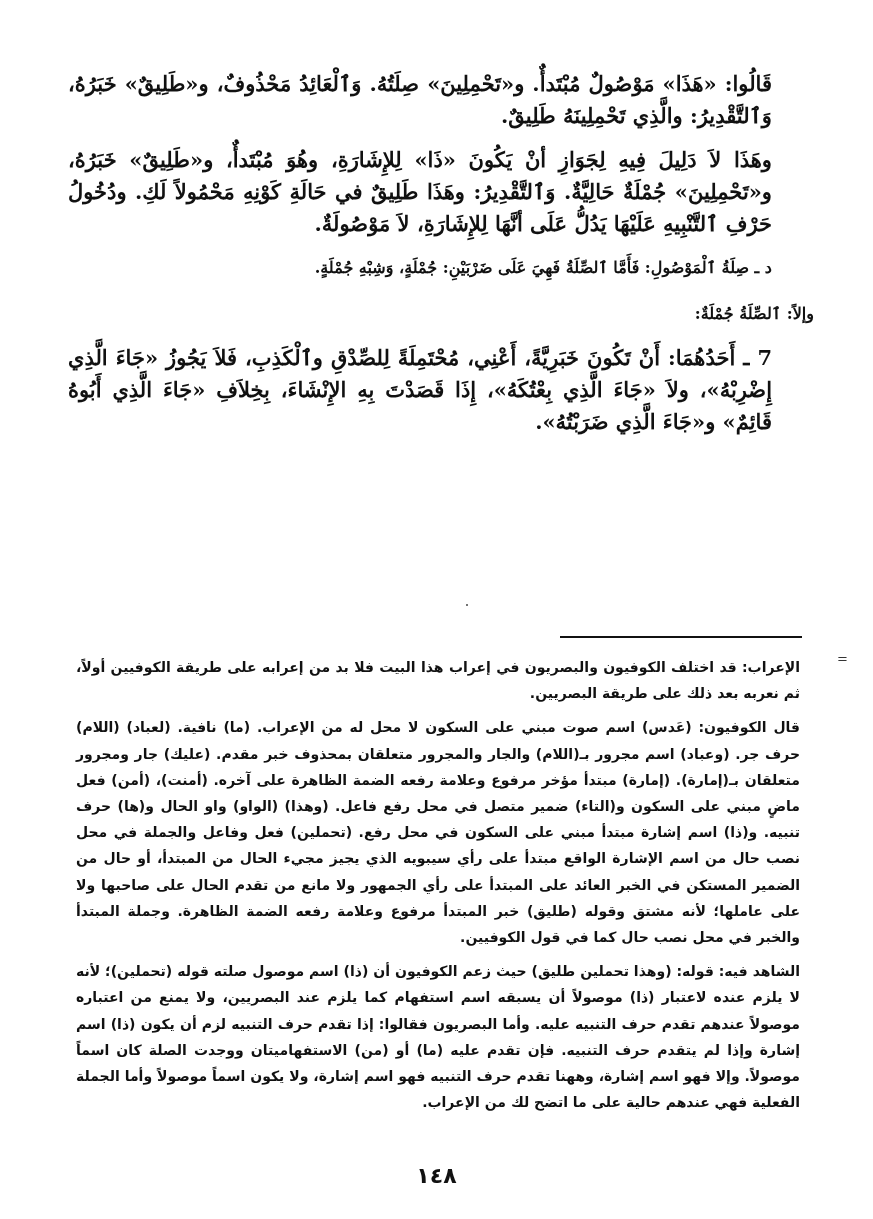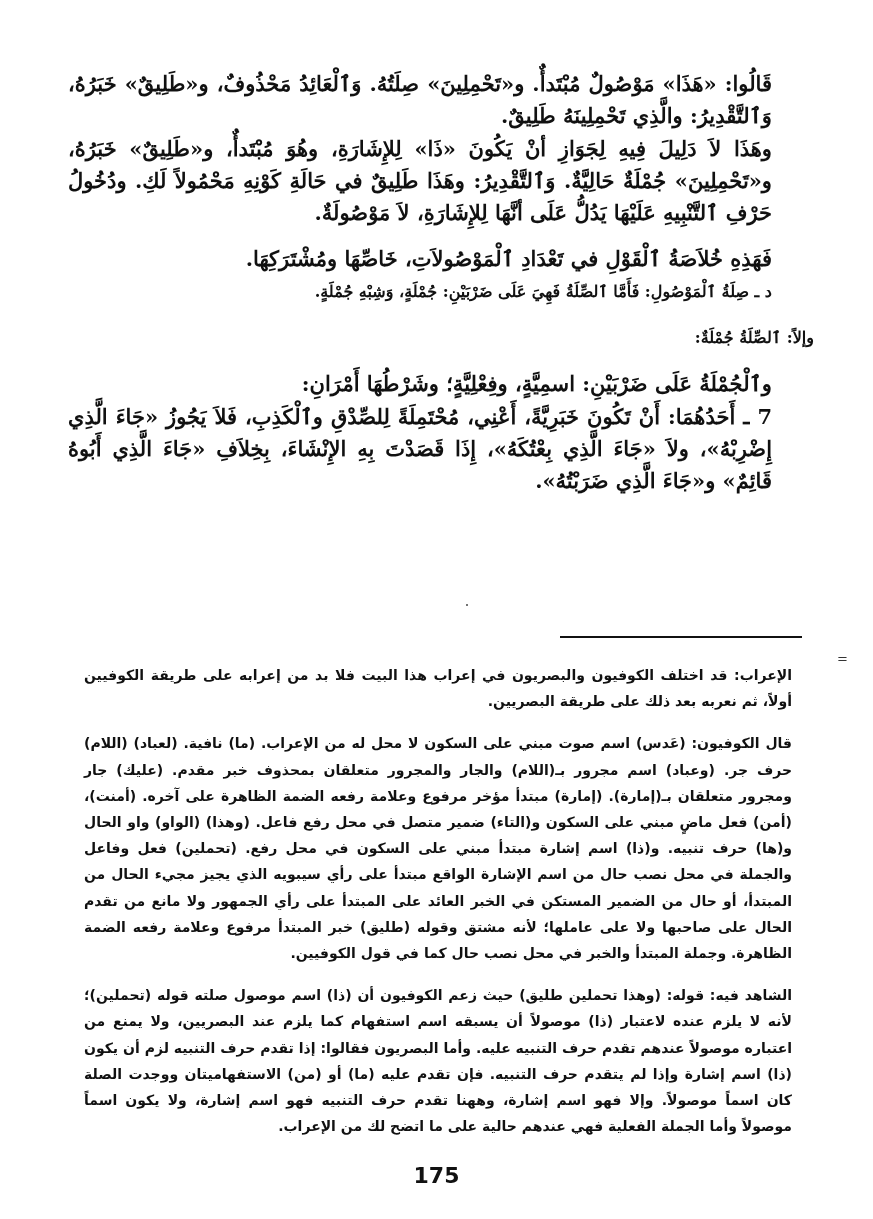--- a/index.html
+++ b/index.html
@@ -30,21 +30,21 @@
       font-family: "DejaVu Serif", "Liberation Serif", serif;
       font-weight: bold;
       font-size: 21px;
       line-height: 32px;
     }
     .para {
       margin: 0;
       text-indent: 0;
     }
     .para.indent { padding-right: 42px; }
-    .para.gap-top { margin-top: 1px; }
+    .para.gap-top { margin-top: 12px; }
     .para.gap-top-lg { margin-top: 14px; }
     .para.last-line { text-align-last: right; }
     .heading-line {
       font-size: 16px;
     }
     .separator {
       position: absolute;
       top: 636px;
       left: 560px;
       width: 242px;
@@ -56,21 +56,21 @@
       left: 68px;
       width: 740px;
       top: 646px;
       direction: rtl;
       text-align: justify;
       font-family: "DejaVu Sans", "Liberation Sans", sans-serif;
       font-weight: bold;
       font-size: 14px;
       line-height: 26.2px;
     }
-    .fn-para { margin: 16px; }
+    .fn-para { margin: 8px; }
     .fn-para.gap-top { margin-top: 3px; }
     .fn-continue-mark {
       position: absolute;
       right: -40px;
       top: 0;
       font-weight: normal;
       font-size: 13px;
       color: #333;
     }
     .page-number {
@@ -94,32 +94,30 @@
     }
   </style>
 </head>
 <body>
 
 <div class="page">
 
   <div class="main-text">
     <p class="para indent">قَالُوا: «هَذَا» مَوْصُولٌ مُبْتَدأٌ. و«تَحْمِلِينَ» صِلَتُهُ. وَٱلْعَائِدُ مَحْذُوفٌ، و«طَلِيقٌ» خَبَرُهُ، وَٱلتَّقْدِيرُ: والَّذِي تَحْمِلِينَهُ طَلِيقٌ.</p>
     <p class="para indent gap-top">وهَذَا لاَ دَلِيلَ فِيهِ لِجَوَازِ أنْ يَكُونَ «ذَا» لِلإِشَارَةِ، وهُوَ مُبْتَدأٌ، و«طَلِيقٌ» خَبَرُهُ، و«تَحْمِلِينَ» جُمْلَةٌ حَالِيَّةٌ. وَٱلتَّقْدِيرُ: وهَذَا طَلِيقٌ في حَالَةِ كَوْنِهِ مَحْمُولاً لَكِ. ودُخُولُ حَرْفِ ٱلتَّنْبِيهِ عَلَيْهَا يَدُلُّ عَلَى أنَّهَا لِلإِشَارَةِ، لاَ مَوْصُولَةٌ.</p>
-    <p class="para indent gap-top-lg last-line">فَهَذِهِ خُلاَصَةُ ٱلْقَوْلِ في تَعْدَادِ ٱلْمَوْصُولاَتِ، خَاصِّهَا ومُشْتَرَكِهَا.</p>
     <p class="para indent gap-top heading-line">د ـ صِلَةُ ٱلْمَوْصُولِ: فَأَمَّا ٱلصِّلَةُ فَهِيَ عَلَى ضَرْبَيْنِ: جُمْلَةٍ، وَشِبْهِ جُمْلَةٍ.</p>
     <p class="para gap-top-lg heading-line">وإلاً: ٱلصِّلَةُ جُمْلَةٌ:</p>
-    <p class="para indent gap-top-lg">وٱلْجُمْلَةُ عَلَى ضَرْبَيْنِ: اسمِيَّةٍ، وفِعْلِيَّةٍ؛ وشَرْطُهَا أَمْرَانِ:</p>
     <p class="para indent gap-top">7 ـ أَحَدُهُمَا: أَنْ تَكُونَ خَبَرِيَّةً، أَعْنِي، مُحْتَمِلَةً لِلصِّدْقِ وٱلْكَذِبِ، فَلاَ يَجُوزُ «جَاءَ الَّذِي إِضْرِبْهُ»، ولاَ «جَاءَ الَّذِي بِعْتُكَهُ»، إِذَا قَصَدْتَ بِهِ الإِنْشَاءَ، بِخِلاَفِ «جَاءَ الَّذِي أَبُوهُ قَائِمٌ» و«جَاءَ الَّذِي ضَرَبْتُهُ».</p>
   </div>
 
   <div class="stray-dot"></div>
 
   <div class="separator"></div>
 
   <div class="footnotes">
     <span class="fn-continue-mark">=</span>
     <p class="fn-para">الإعراب: قد اختلف الكوفيون والبصريون في إعراب هذا البيت فلا بد من إعرابه على طريقة الكوفيين أولاً، ثم نعربه بعد ذلك على طريقة البصريين.</p>
     <p class="fn-para gap-top">قال الكوفيون: (عَدس) اسم صوت مبني على السكون لا محل له من الإعراب. (ما) نافية. (لعباد) (اللام) حرف جر. (وعباد) اسم مجرور بـ(اللام) والجار والمجرور متعلقان بمحذوف خبر مقدم. (عليك) جار ومجرور متعلقان بـ(إمارة). (إمارة) مبتدأ مؤخر مرفوع وعلامة رفعه الضمة الظاهرة على آخره. (أمنت)، (أمن) فعل ماضٍ مبني على السكون و(التاء) ضمير متصل في محل رفع فاعل. (وهذا) (الواو) واو الحال و(ها) حرف تنبيه. و(ذا) اسم إشارة مبتدأ مبني على السكون في محل رفع. (تحملين) فعل وفاعل والجملة في محل نصب حال من اسم الإشارة الواقع مبتدأ على رأي سيبويه الذي يجيز مجيء الحال من المبتدأ، أو حال من الضمير المستكن في الخبر العائد على المبتدأ على رأي الجمهور ولا مانع من تقدم الحال على صاحبها ولا على عاملها؛ لأنه مشتق وقوله (طليق) خبر المبتدأ مرفوع وعلامة رفعه الضمة الظاهرة. وجملة المبتدأ والخبر في محل نصب حال كما في قول الكوفيين.</p>
     <p class="fn-para gap-top">الشاهد فيه: قوله: (وهذا تحملين طليق) حيث زعم الكوفيون أن (ذا) اسم موصول صلته قوله (تحملين)؛ لأنه لا يلزم عنده لاعتبار (ذا) موصولاً أن يسبقه اسم استفهام كما يلزم عند البصريين، ولا يمنع من اعتباره موصولاً عندهم تقدم حرف التنبيه عليه. وأما البصريون فقالوا: إذا تقدم حرف التنبيه لزم أن يكون (ذا) اسم إشارة وإذا لم يتقدم حرف التنبيه. فإن تقدم عليه (ما) أو (من) الاستفهاميتان ووجدت الصلة كان اسماً موصولاً. وإلا فهو اسم إشارة، وههنا تقدم حرف التنبيه فهو اسم إشارة، ولا يكون اسماً موصولاً وأما الجملة الفعلية فهي عندهم حالية على ما اتضح لك من الإعراب.</p>
   </div>
 
-  <div class="page-number">175</div>
+  <div class="page-number">١٤٨</div>
 </div>
 
 </body></html>

